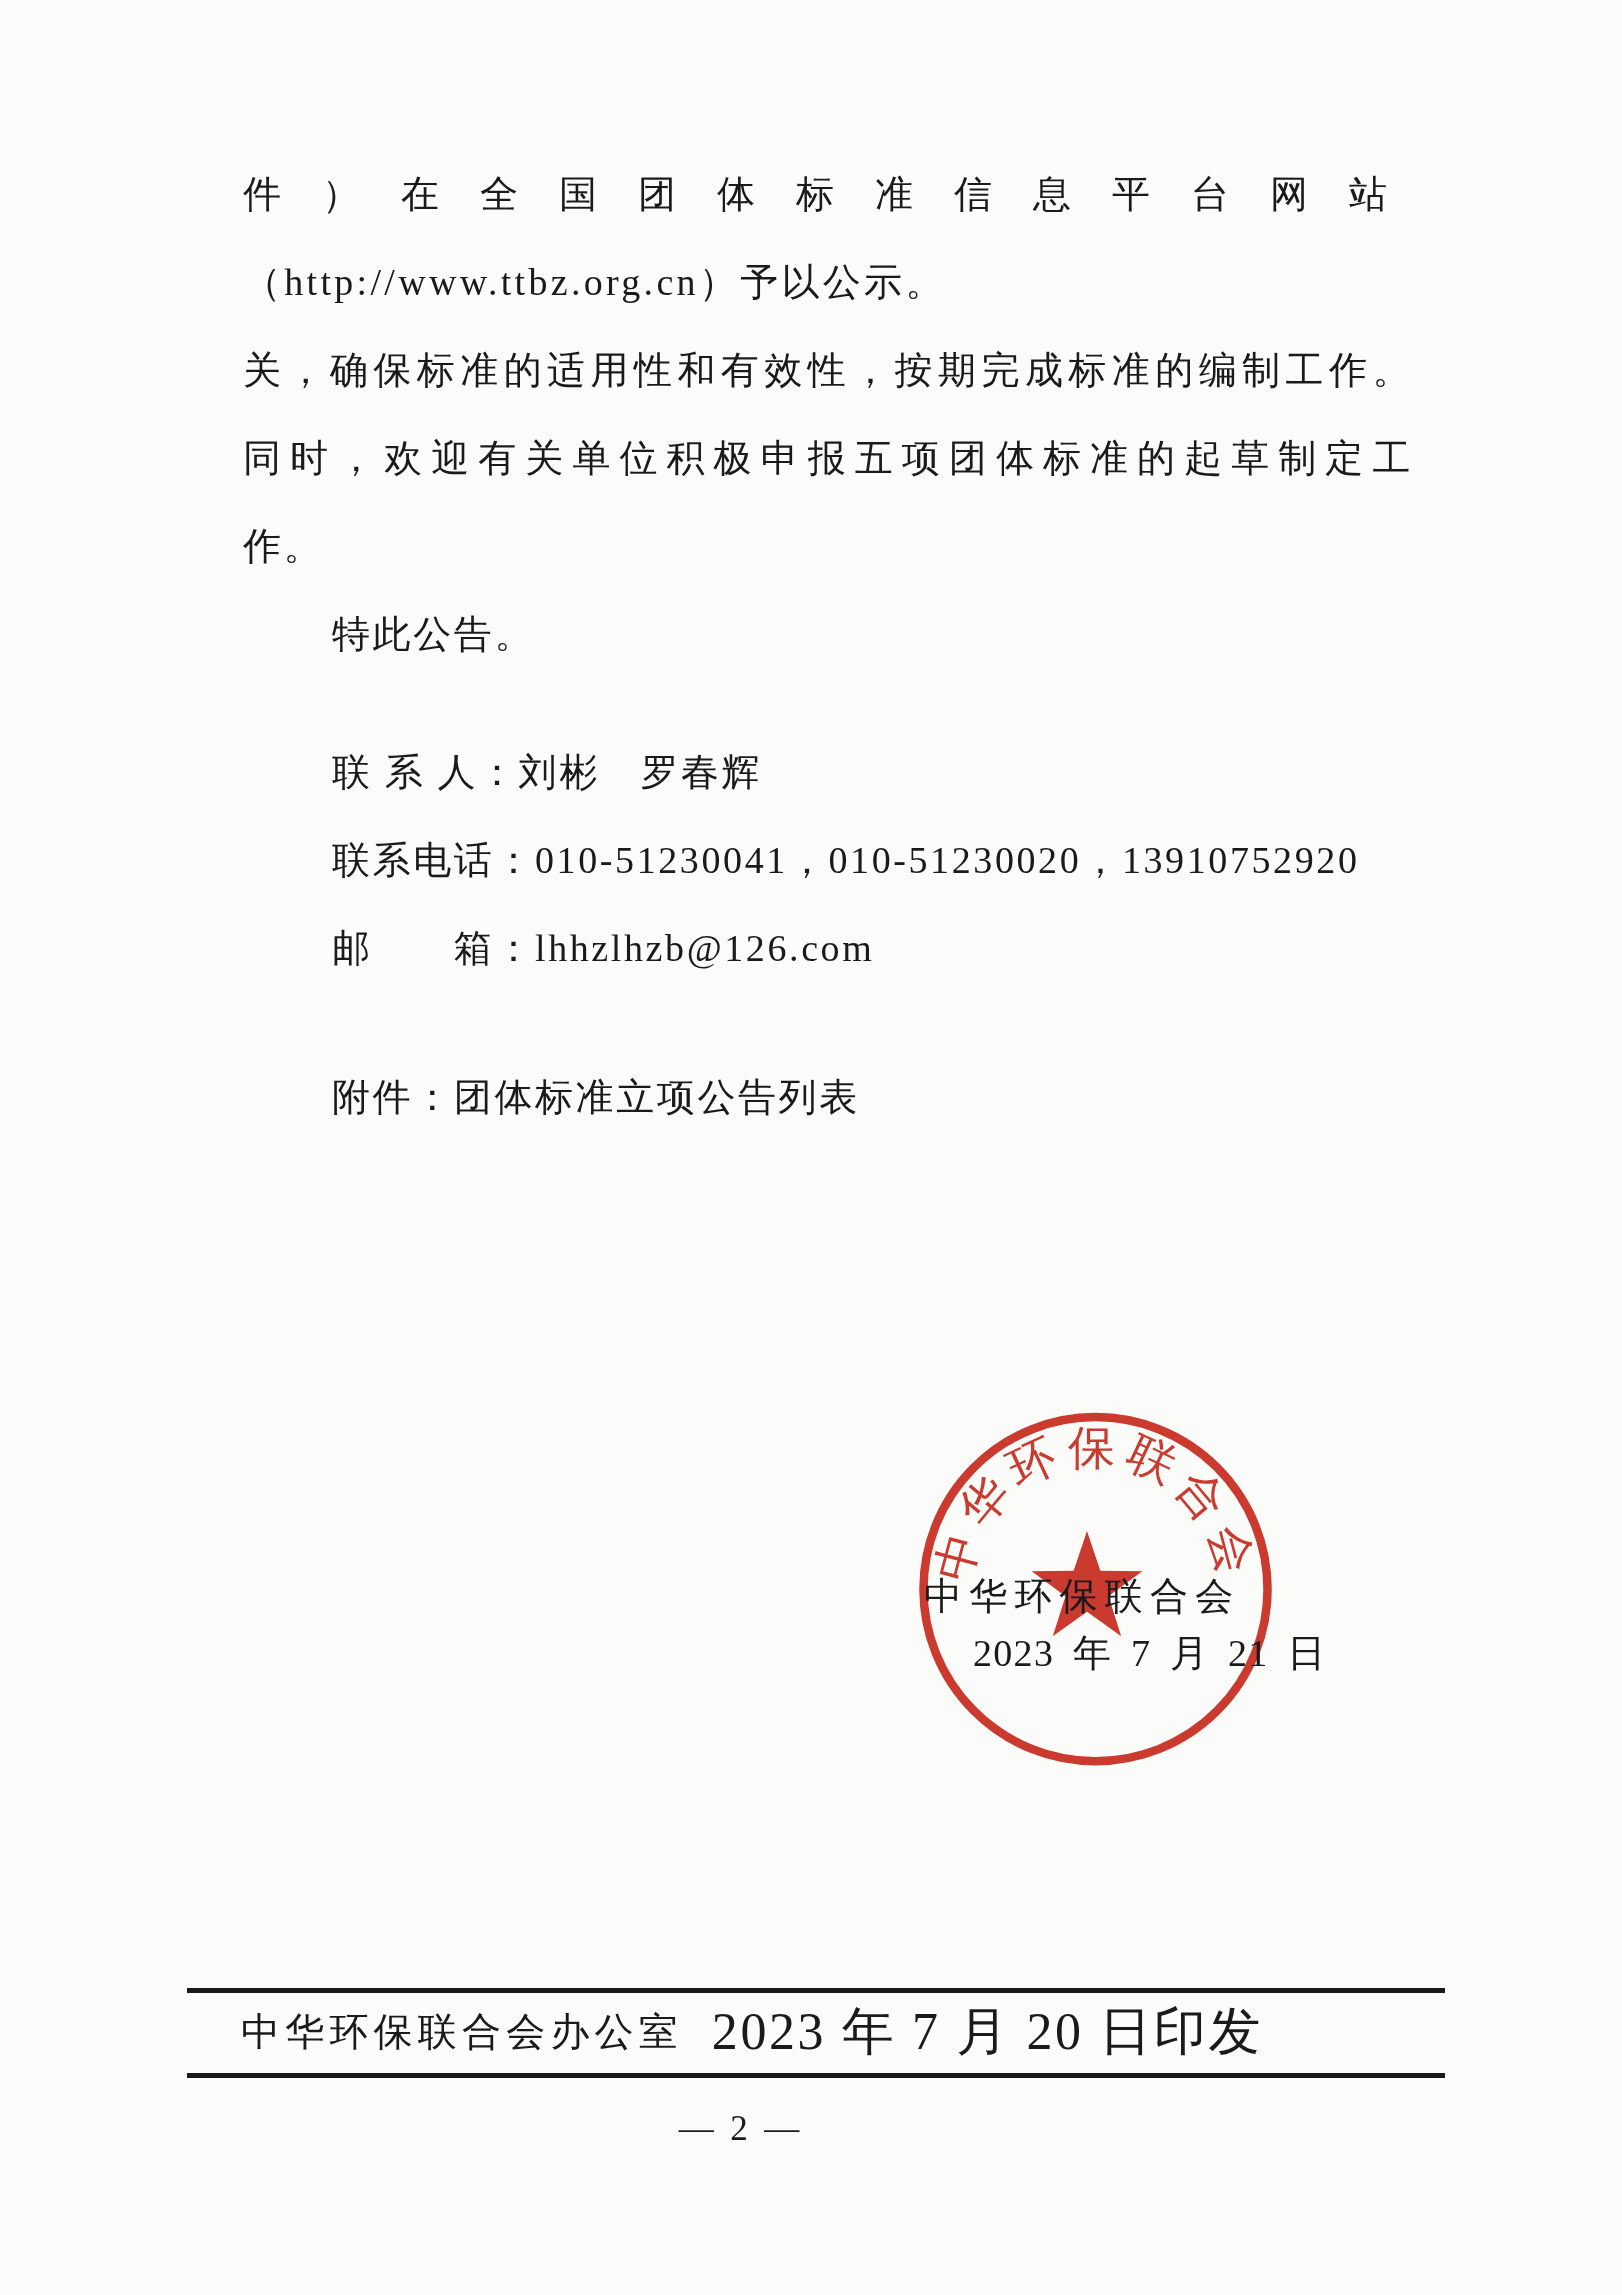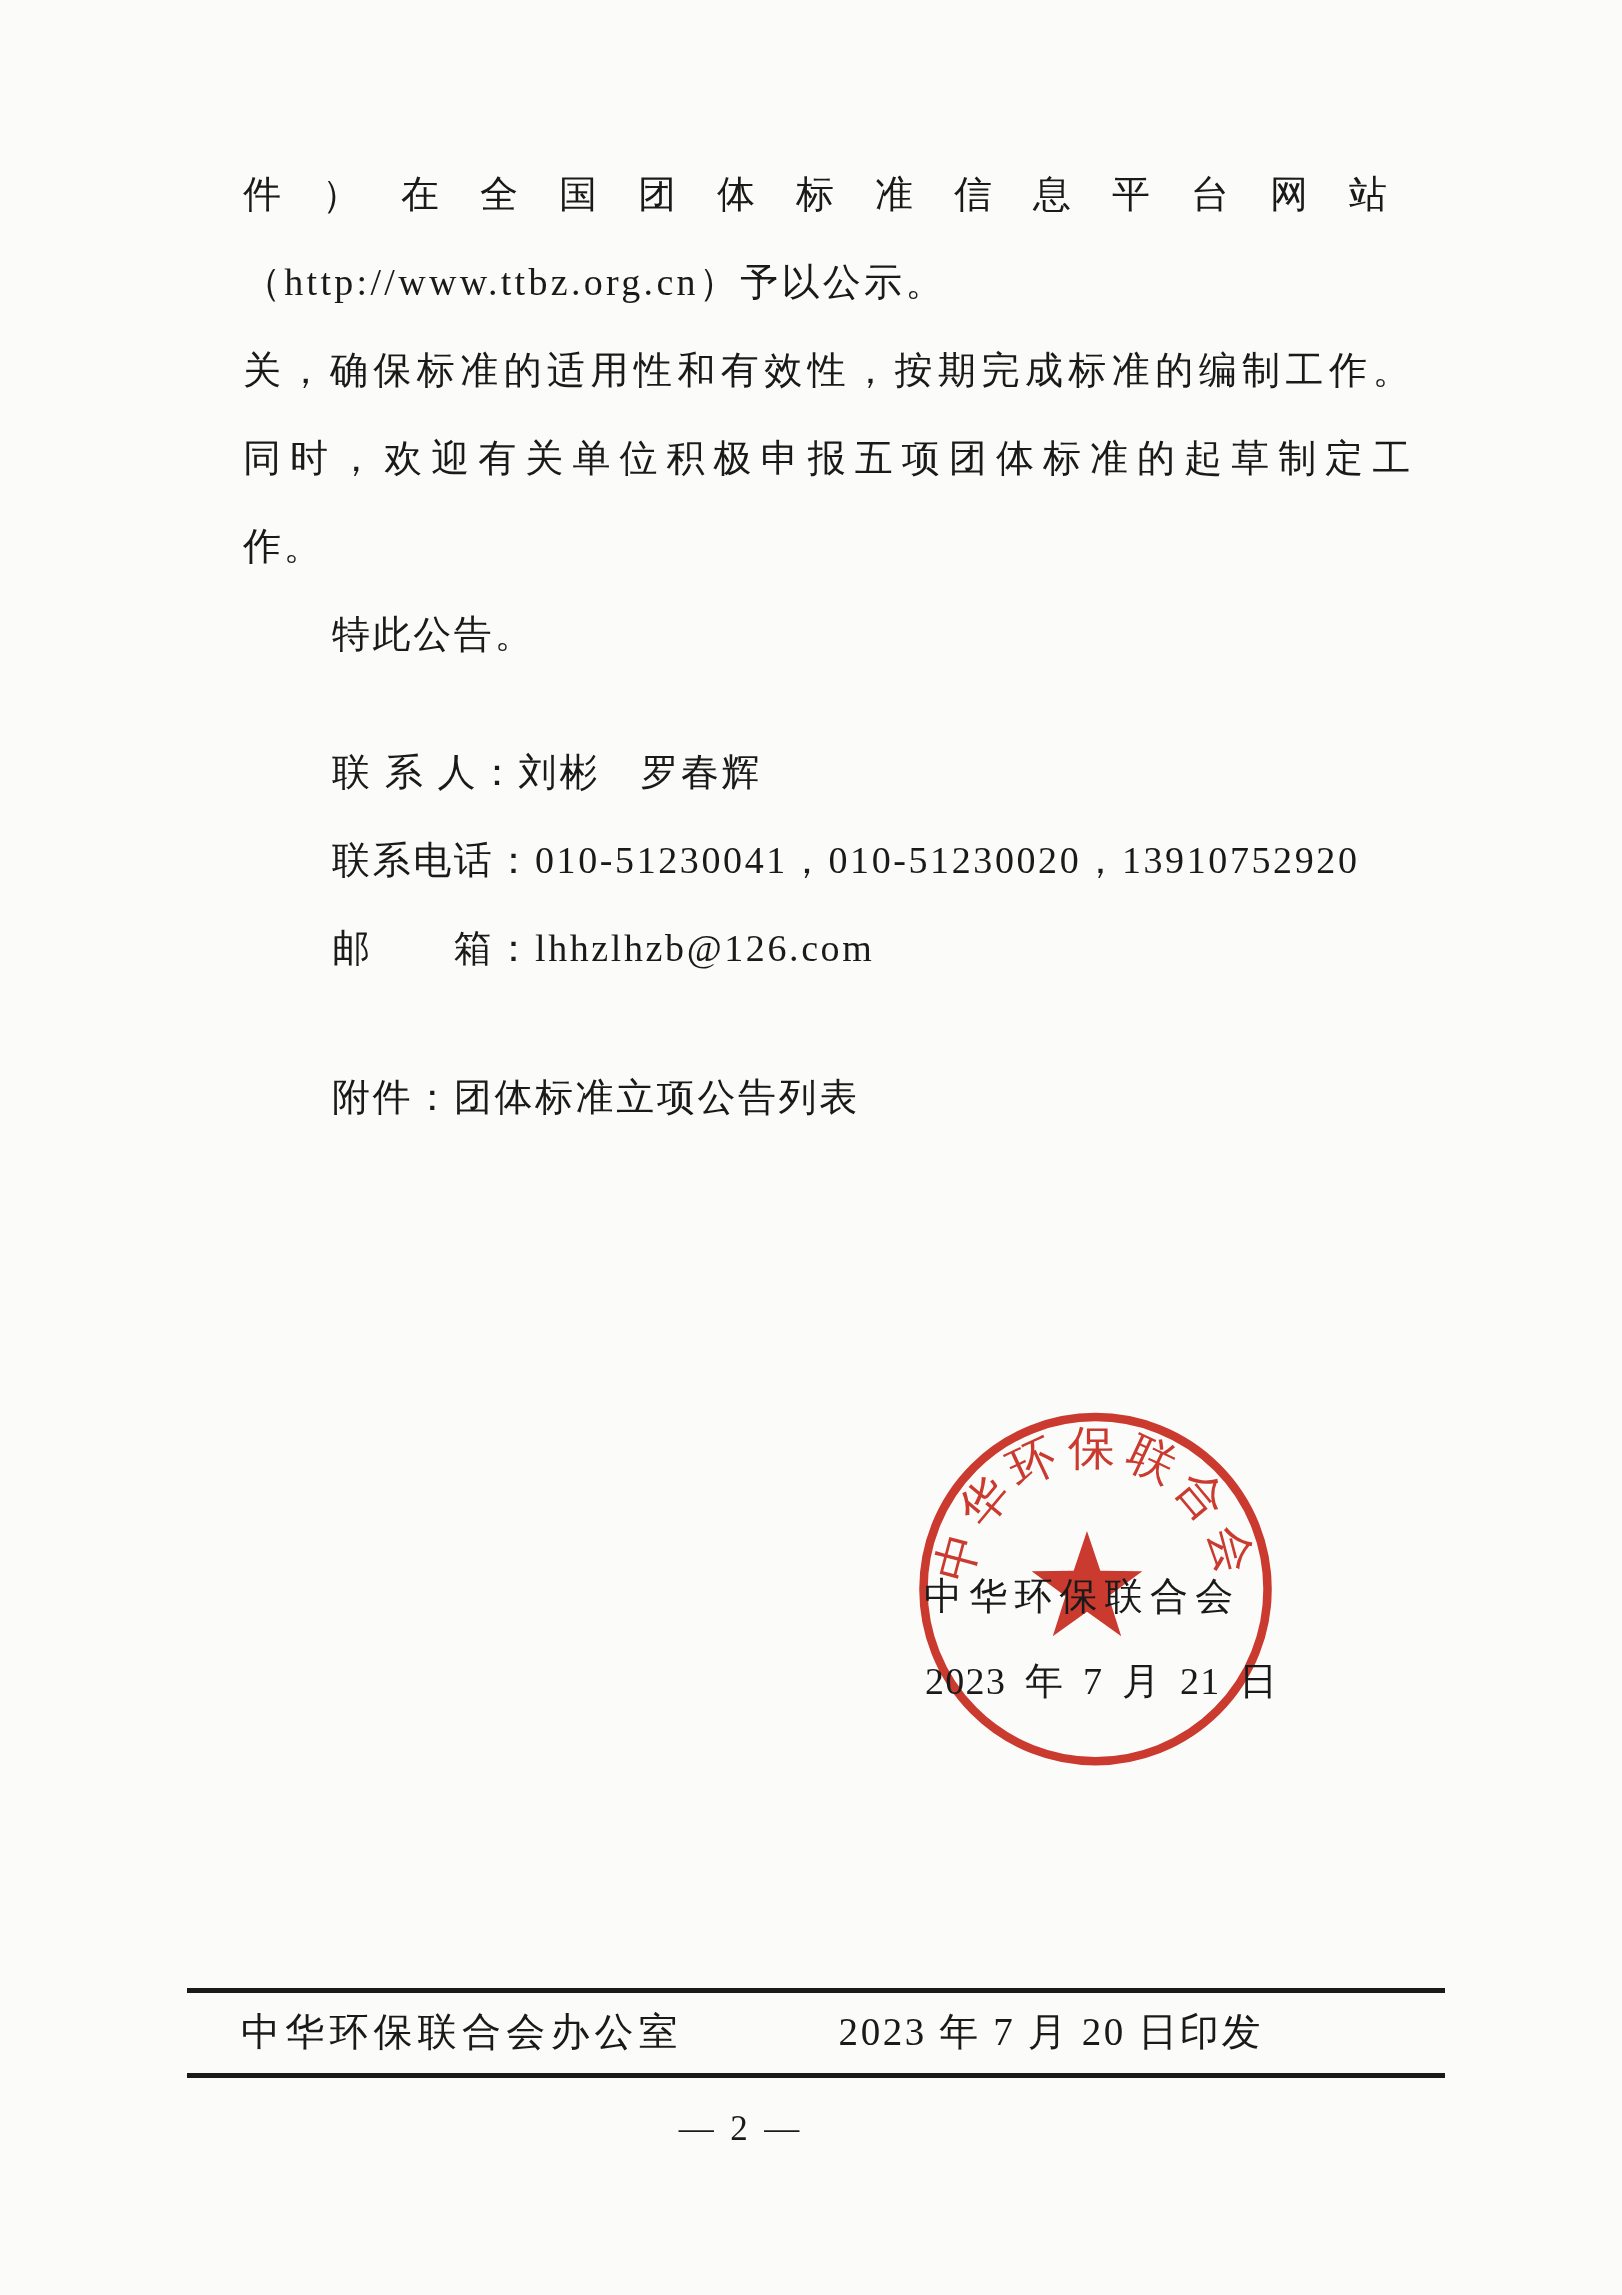--- a/index.html
+++ b/index.html
@@ -32,35 +32,35 @@
   .gap-sm{margin-top:50px;}
   .gap-md{margin-top:61px;}
 
   
   .seal-svg{position:absolute;left:896px;top:1407px;width:399px;height:380px;}
   .seal-org{
     position:absolute;left:924px;top:1575px;
     font-size:38px;line-height:43px;letter-spacing:7.2px;white-space:nowrap;
   }
   .seal-date{
-    position:absolute;left:925px;top:1632px;
-    font-size:38px;line-height:43px;letter-spacing:1.3px;word-spacing:7.9px;white-space:nowrap;margin-top:28px;
+    position:absolute;left:973px;top:1632px;
+    font-size:38px;line-height:43px;letter-spacing:1.3px;word-spacing:7.9px;white-space:nowrap;
   }
 
   
   .rule{position:absolute;left:187px;width:1258px;height:5.2px;background:var(--ink);}
   .rule-top{top:1988px;}
   .rule-bottom{top:2073px;}
   .footer-office{
     position:absolute;left:241px;top:2010px;
     font-size:39px;line-height:43px;letter-spacing:5.2px;white-space:nowrap;text-align:right;
   }
   .footer-date{
     position:absolute;right:219px;top:2010px;
-    font-size:39px;line-height:43px;letter-spacing:2.6px;white-space:nowrap;
+    font-size:52px;line-height:43px;letter-spacing:2.6px;white-space:nowrap;
   }
   .page-num{
     position:absolute;left:0;right:0;top:2108px;
     text-align:center;font-size:35px;line-height:41px;letter-spacing:3.9px;
   }
 </style>
 </head>
 <body>
 
 <div class="page">

